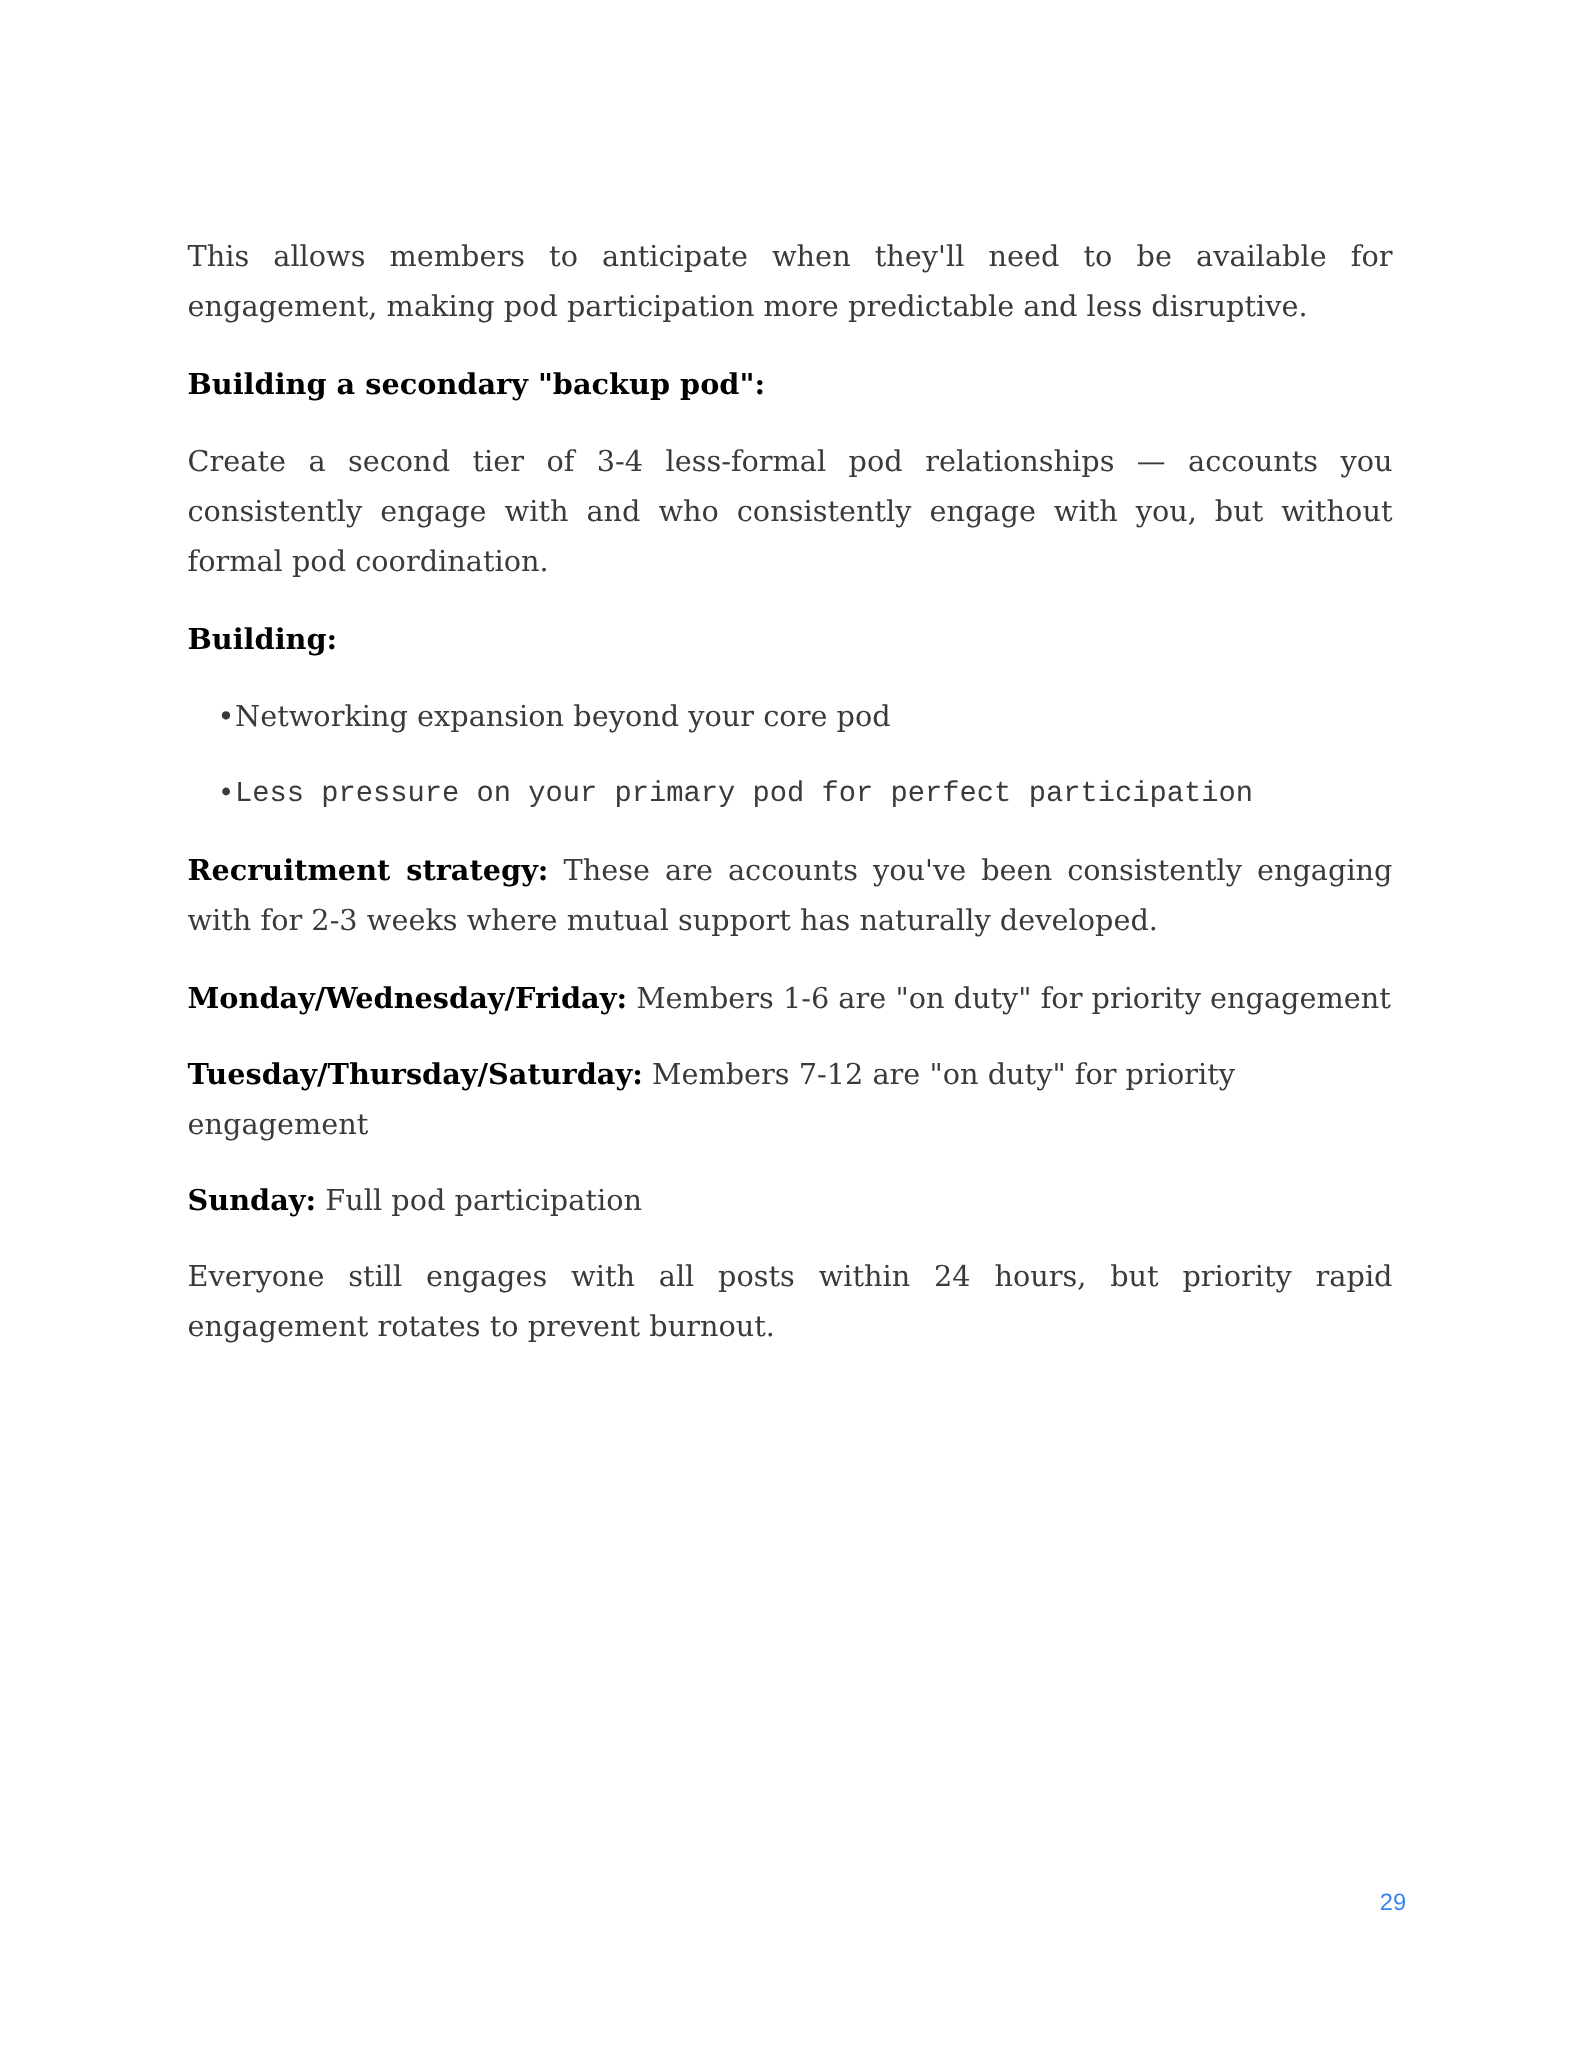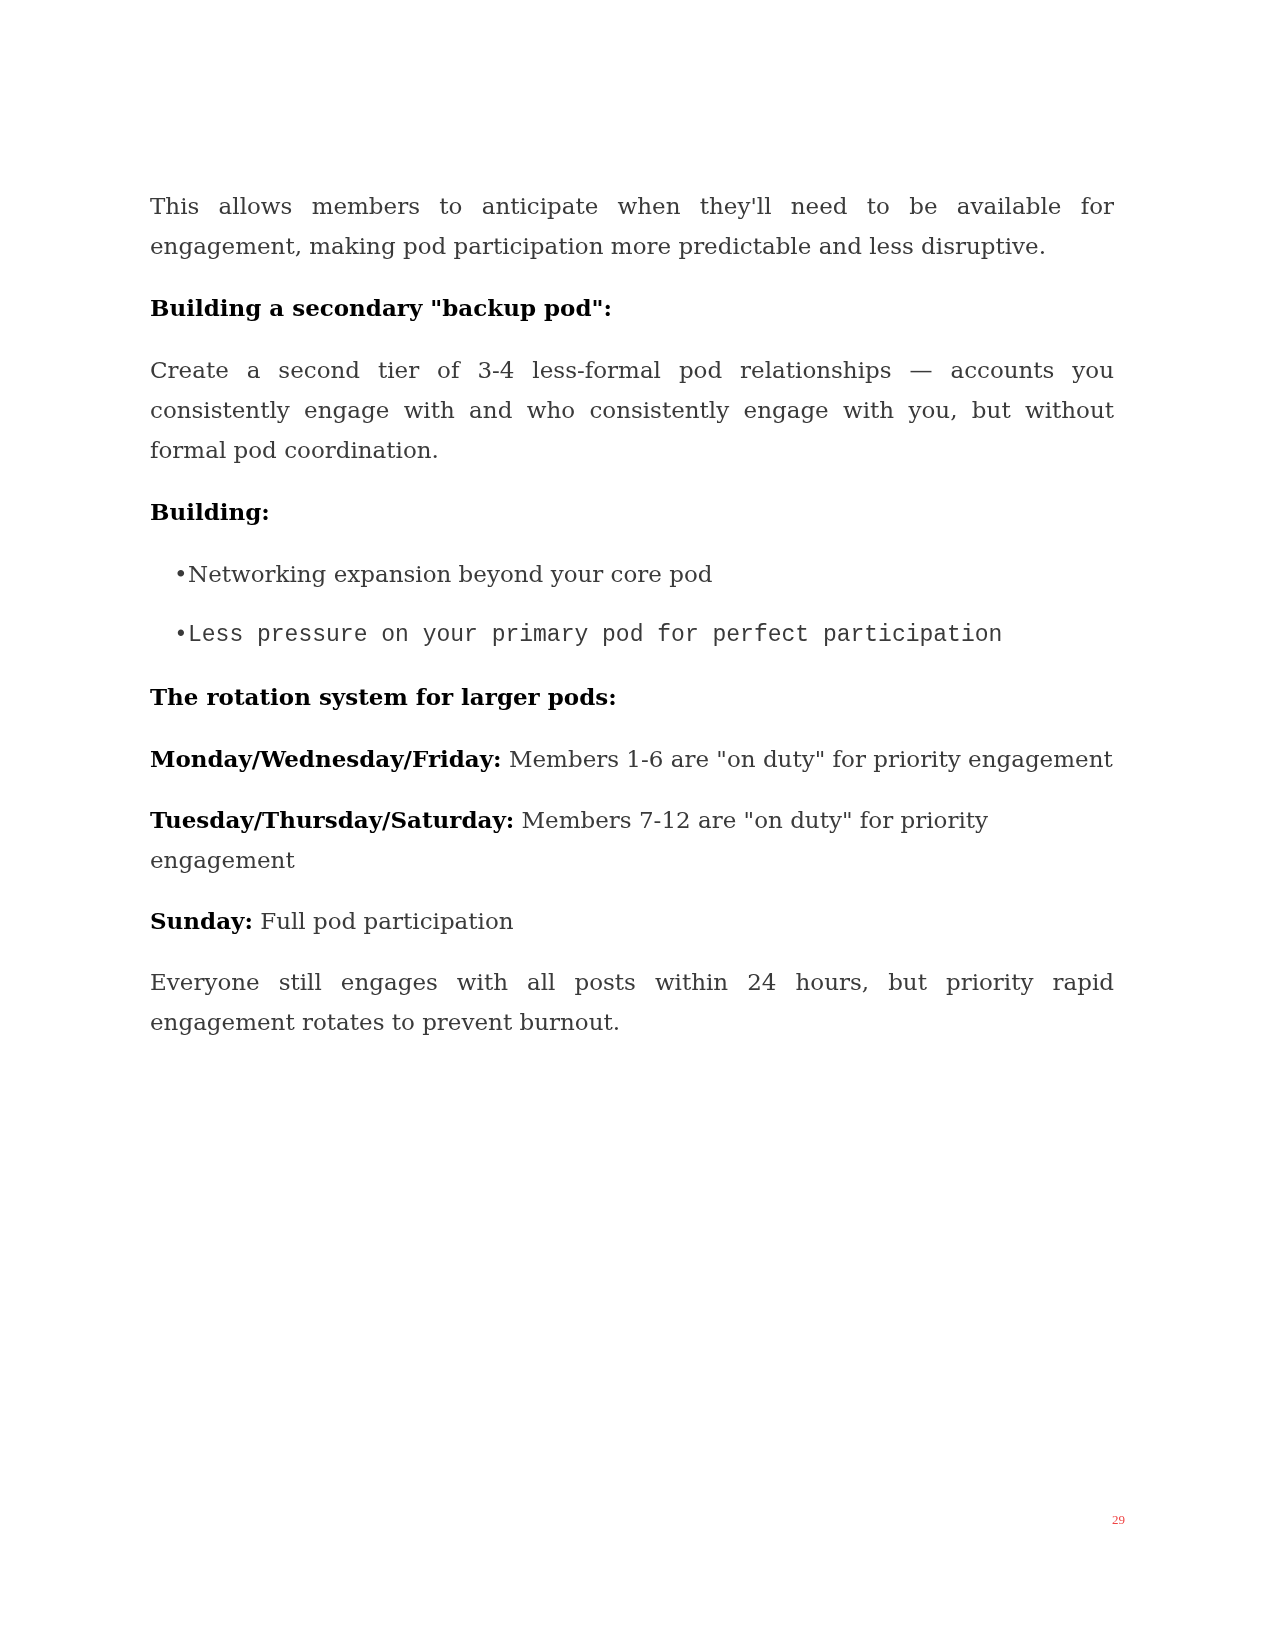--- a/index.html
+++ b/index.html
@@ -58,23 +58,23 @@
       color: #3a3a3a;
     }
     .line-para {
       margin: 0 0 21px 0;
       line-height: 40px;
     }
     .page-number {
       position: absolute;
       right: 150px;
       top: 1512px;
-      font-family: Liberation Serif, serif;
-      font-size: 13px;
-      color: #ef4444;
+      font-family: Liberation Sans, sans-serif;
+      font-size: 19px;
+      color: #3b82f6;
     }
   </style>
 </head>
 <body>
 
 <div class="page">
 
   <p class="para">This allows members to anticipate when they'll need to be available for engagement, making pod participation more predictable and less disruptive.</p>
 
   <h3 class="heading">Building a secondary "backup pod":</h3>
@@ -85,22 +85,22 @@
 
   <ul class="bullets">
     <li>
       <span class="bullet-dot">•</span><span>Networking expansion beyond your core pod</span>
     </li>
     <li>
       <span class="bullet-dot">•</span><span>Less pressure on your primary pod for perfect participation</span>
     </li>
   </ul>
 
+  <p class="para"><span class="bold">Recruitment strategy:</span><span> These are accounts you've been consistently engaging with for 2-3 weeks where mutual support has naturally developed.</span></p>
 
-  <h3 class="heading">The rotation system for larger pods:</h3>
 
 
   <p class="line-para"><span class="bold">Monday/Wednesday/Friday:</span><span> Members 1-6 are "on duty" for priority engagement</span></p>
 
   <p class="line-para"><span class="bold">Tuesday/Thursday/Saturday:</span><span> Members 7-12 are "on duty" for priority engagement</span></p>
 
   <p class="line-para"><span class="bold">Sunday:</span><span> Full pod participation</span></p>
 
   <p class="para">Everyone still engages with all posts within 24 hours, but priority rapid engagement rotates to prevent burnout.</p>
 

